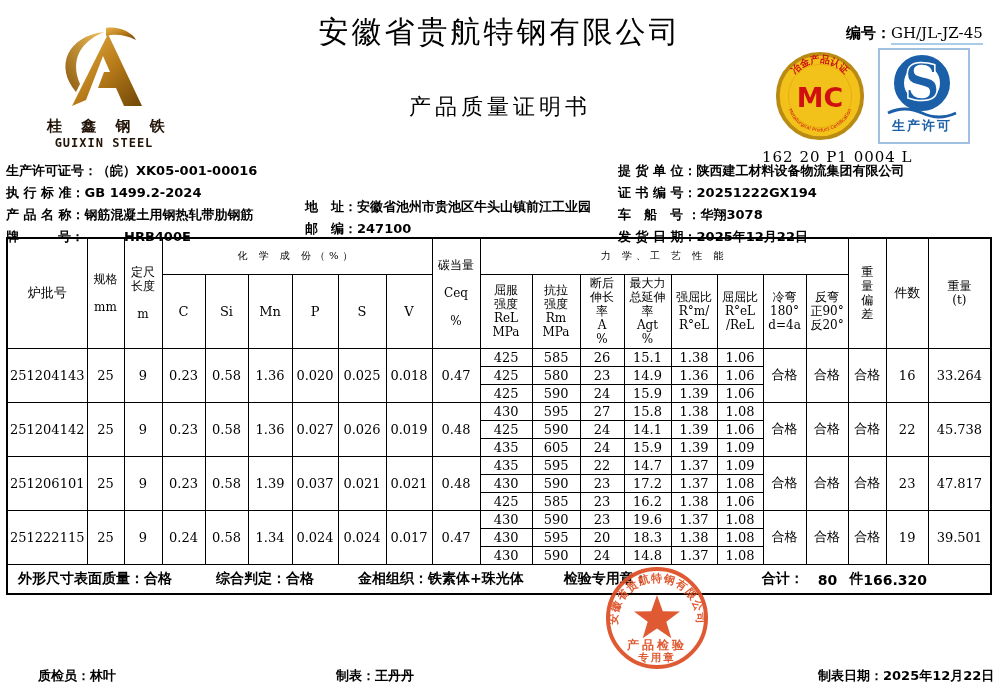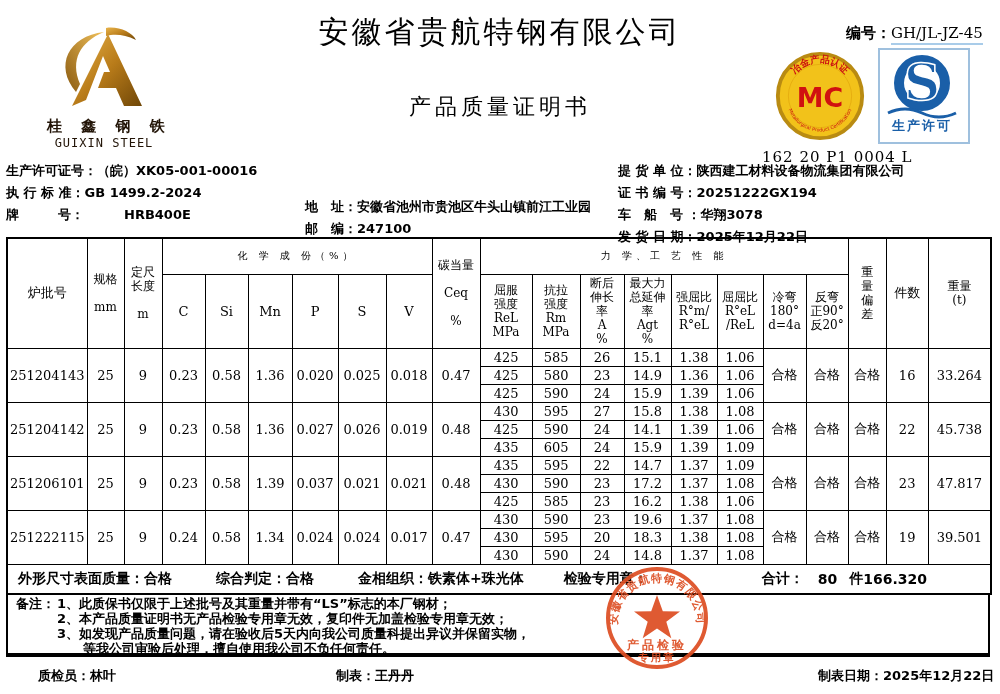--- a/index.html
+++ b/index.html
@@ -9,21 +9,21 @@
   
   .company-title{position:absolute;top:12px;left:0;width:100%;text-align:center;
     font-size:30px;letter-spacing:3px;font-family:"DejaVu Serif",serif;}
   .doc-title{position:absolute;top:92px;left:0;width:100%;text-align:center;
     font-size:22px;letter-spacing:4px;font-family:"DejaVu Serif",serif;}
   .cert-no{position:absolute;top:24px;left:846px;font-size:15px;font-weight:600;white-space:nowrap;}
   .cert-no .val{font-weight:500;border-bottom:2px solid #a9cce9;padding-bottom:1px;font-family:"DejaVu Serif",serif;}
 
   .logo-block{position:absolute;left:40px;top:26px;width:128px;text-align:center;}
   .logo-cn{font-size:15px;font-weight:700;letter-spacing:7px;color:#221407;margin-top:1px;white-space:nowrap;text-indent:7px;}
-  .logo-en{font-size:12px;font-weight:400;letter-spacing:1px;color:#221407;font-family:"DejaVu Sans Mono",monospace;}
+  .logo-en{font-size:12px;font-weight:700;letter-spacing:1px;color:#221407;font-family:"DejaVu Sans Mono",monospace;}
 
   .mc-block{position:absolute;left:762px;top:50px;width:116px;text-align:center;}
   .mc-code{font-size:15px;margin-top:2px;letter-spacing:1px;white-space:nowrap;font-family:"DejaVu Serif",serif;}
   .qs-box{position:absolute;left:878px;top:48px;width:88px;height:92px;border:2px solid #9fc0de;background:#fff;}
 
   
   .info{position:absolute;top:160px;left:0;width:100%;font-size:13px;font-weight:600;}
   .info-col{position:absolute;top:0;}
   .info-left{left:6px;}  .info-mid{left:305px;margin-top:36px;}  .info-right{left:618px;}
   .info-line{line-height:22px;white-space:nowrap;}
@@ -33,21 +33,21 @@
   .main-table{position:absolute;top:237px;left:6px;width:984px;border-collapse:collapse;
     table-layout:fixed;border:2px solid #000;font-family:"DejaVu Serif",serif;}
   .main-table th,.main-table td{border:1px solid #000;text-align:center;vertical-align:middle;
     padding:0;font-weight:normal;overflow:hidden;}
   tr.h1{height:36px;} tr.h2{height:74px;} tr.d{height:18px;} tr.sum{height:30px;}
   th.group{font-size:10px;letter-spacing:4px;}
   th{font-size:13px;}
   .pre{white-space:pre-line;line-height:14px;font-size:12px;}
   tr.d td{font-size:13px;}
 
-  .summary{display:flex;align-items:center;font-size:14px;font-weight:600;
+  .summary{display:flex;align-items:flex-end;font-size:14px;font-weight:600;
     font-family:"DejaVu Sans",sans-serif;white-space:nowrap;}
   .summary .v{font-weight:600;}
   .ml10{margin-left:10px;} .ml12{margin-left:12px;} .ml14{margin-left:14px;} .ml40{margin-left:40px;} .ml44{margin-left:44px;}
   .ml70{} .ml110{margin-left:114px;}
 
   
   .remarks{position:absolute;top:593px;left:6px;width:984px;height:64px;box-sizing:border-box;
     border-left:2px solid #000;border-right:2px solid #000;border-bottom:4px solid #000;
     display:flex;font-size:13px;font-weight:600;padding-top:3px;}
   .remarks-label{padding-left:8px;white-space:nowrap;line-height:15px;}
@@ -122,20 +122,21 @@
       <text x="42" y="50" font-size="50" font-weight="800" fill="#1a5fa8" stroke="#ffffff" stroke-width="1.5" text-anchor="middle" font-family="DejaVu Serif,serif">S</text>
       <path d="M 8,63 Q 25,55 42,63 T 76,63" fill="none" stroke="#1a5fa8" stroke-width="3"></path>
       <text x="42" y="80" font-size="13" font-weight="700" fill="#1a5fa8" letter-spacing="2" text-anchor="middle">生产许可</text>
     </svg>
   </div>
 
   <div class="info">
     <div class="info-col info-left">
       <div class="info-line"><span>生产许可证号：</span><span>（皖）XK05-001-00016</span></div>
       <div class="info-line"><span>执 行 标 准：</span><span>GB 1499.2-2024</span></div>
+      <div class="info-line"><span>产 品 名 称：</span><span>钢筋混凝土用钢热轧带肋钢筋</span></div>
       <div class="info-line"><span>牌　　　号：</span><span class="indent-val">HRB400E</span></div>
     </div>
     <div class="info-col info-mid">
       <div class="info-line"><span>地　址：</span><span>安徽省池州市贵池区牛头山镇前江工业园</span></div>
       <div class="info-line"><span>邮　编：</span><span>247100</span></div>
     </div>
     <div class="info-col info-right">
       <div class="info-line"><span>提 货 单 位：</span><span>陕西建工材料设备物流集团有限公司</span></div>
       <div class="info-line"><span>证 书 编 号：</span><span>20251222GX194</span></div>
       <div class="info-line"><span>车　船　号 ：</span><span>华翔3078</span></div>
@@ -405,29 +406,20 @@
           <span class="ml14">80</span>
           <span class="ml12">件</span>
           <span class="ml70">166.320</span>
 
         </div>
       </td>
     </tr>
   </tbody>
     </table>
 
-  <div class="remarks">
-    <div class="remarks-label">备注：</div>
-    <div class="remark-lines">
-      <div class="remark-line">1、此质保书仅限于上述批号及其重量并带有“LS”标志的本厂钢材；</div>
-      <div class="remark-line">2、本产品质量证明书无产品检验专用章无效，复印件无加盖检验专用章无效；</div>
-      <div class="remark-line">3、如发现产品质量问题，请在验收后5天内向我公司质量科提出异议并保留实物，</div>
-      <div class="remark-line">等我公司审验后处理，擅自使用我公司不负任何责任。</div>
-    </div>
-  </div>
 
   <svg class="stamp" viewBox="0 0 106 106">
     <defs>
       <path id="ringArc" d="M 15,69 A 40,40 0 1 1 91,69"></path>
     </defs>
     <circle cx="53" cy="53" r="49" fill="none" stroke="#dd4e23" stroke-width="4"></circle>
     <polygon points="53,30 58.8,46.2 76,46.4 62.3,56.7 67.3,73.2 53,63.4 38.7,73.2 43.7,56.7 30,46.4 47.2,46.2" fill="#dd4e23"></polygon>
     <text font-size="11" font-weight="700" fill="#dd4e23" text-anchor="middle" letter-spacing="1">
       <textPath href="#ringArc" startOffset="50%">安徽省贵航特钢有限公司</textPath>
     </text>

